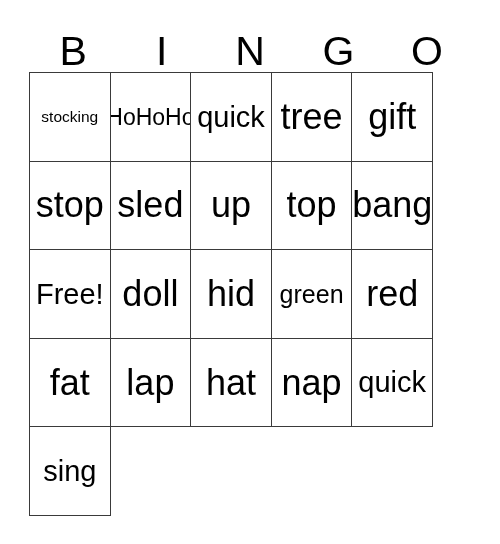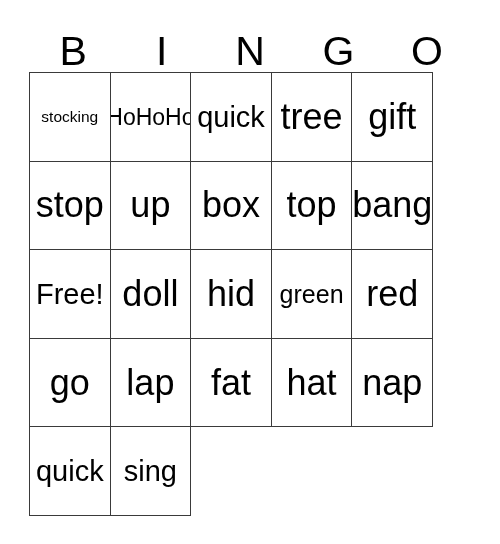--- a/index.html
+++ b/index.html
@@ -121,24 +121,24 @@
       <div class="cell">
         <span class="cell-text size-xl">tree</span>
       </div>
       <div class="cell">
         <span class="cell-text size-xl">gift</span>
       </div>
       <div class="cell">
         <span class="cell-text size-xl">stop</span>
       </div>
       <div class="cell">
-        <span class="cell-text size-xl">up</span>
+        <span class="cell-text size-xl">sled</span>
       </div>
       <div class="cell">
-        <span class="cell-text size-xl">box</span>
+        <span class="cell-text size-xl">up</span>
       </div>
       <div class="cell">
         <span class="cell-text size-xl">top</span>
       </div>
       <div class="cell">
         <span class="cell-text size-xl">bang</span>
       </div>
       <div class="cell">
         <span class="cell-text size-lg">Free!</span>
       </div>
@@ -148,27 +148,24 @@
       <div class="cell">
         <span class="cell-text size-xl">hid</span>
       </div>
       <div class="cell">
         <span class="cell-text size-md">green</span>
       </div>
       <div class="cell">
         <span class="cell-text size-xl">red</span>
       </div>
       <div class="cell">
-        <span class="cell-text size-xl">go</span>
+        <span class="cell-text size-xl">fat</span>
       </div>
       <div class="cell">
         <span class="cell-text size-xl">lap</span>
-      </div>
-      <div class="cell">
-        <span class="cell-text size-xl">fat</span>
       </div>
       <div class="cell">
         <span class="cell-text size-xl">hat</span>
       </div>
       <div class="cell">
         <span class="cell-text size-xl">nap</span>
       </div>
       <div class="cell">
         <span class="cell-text size-lg">quick</span>
       </div>

